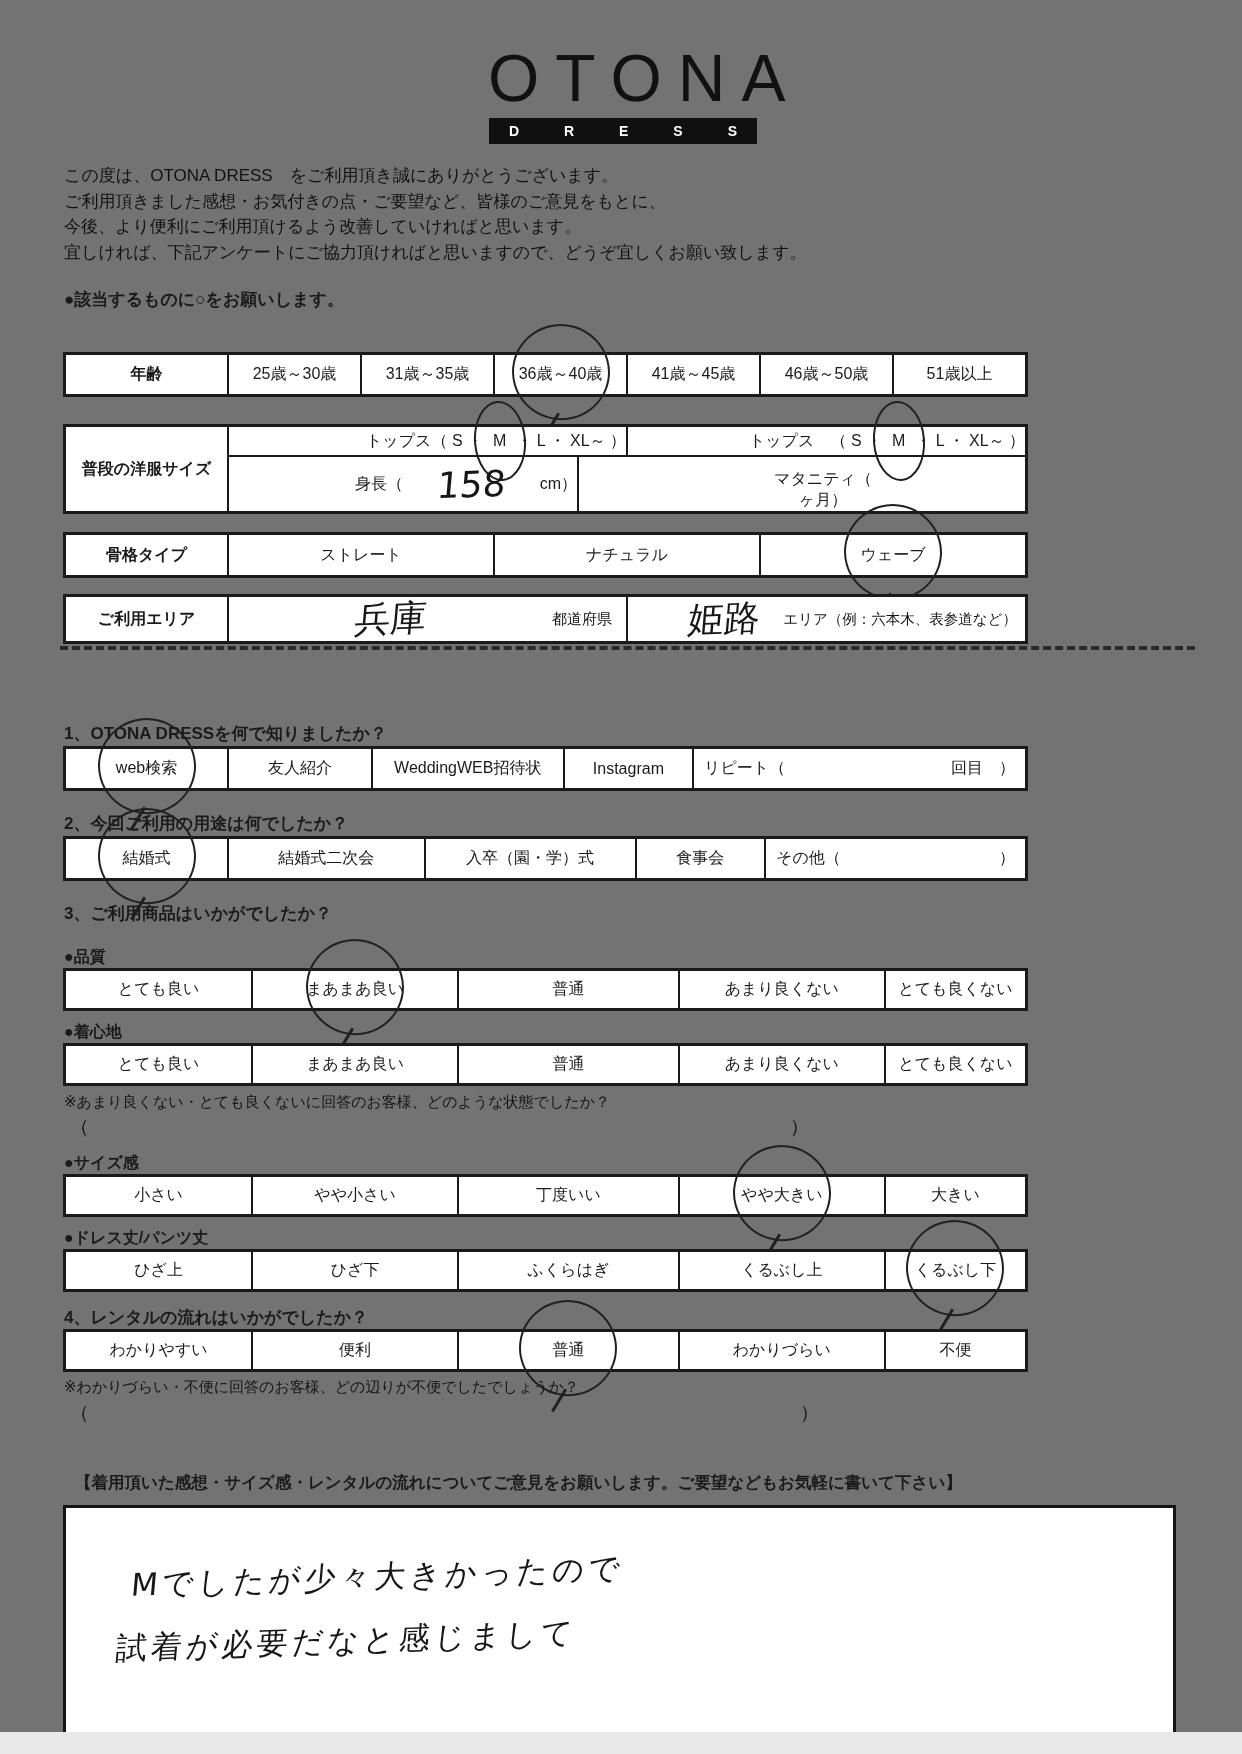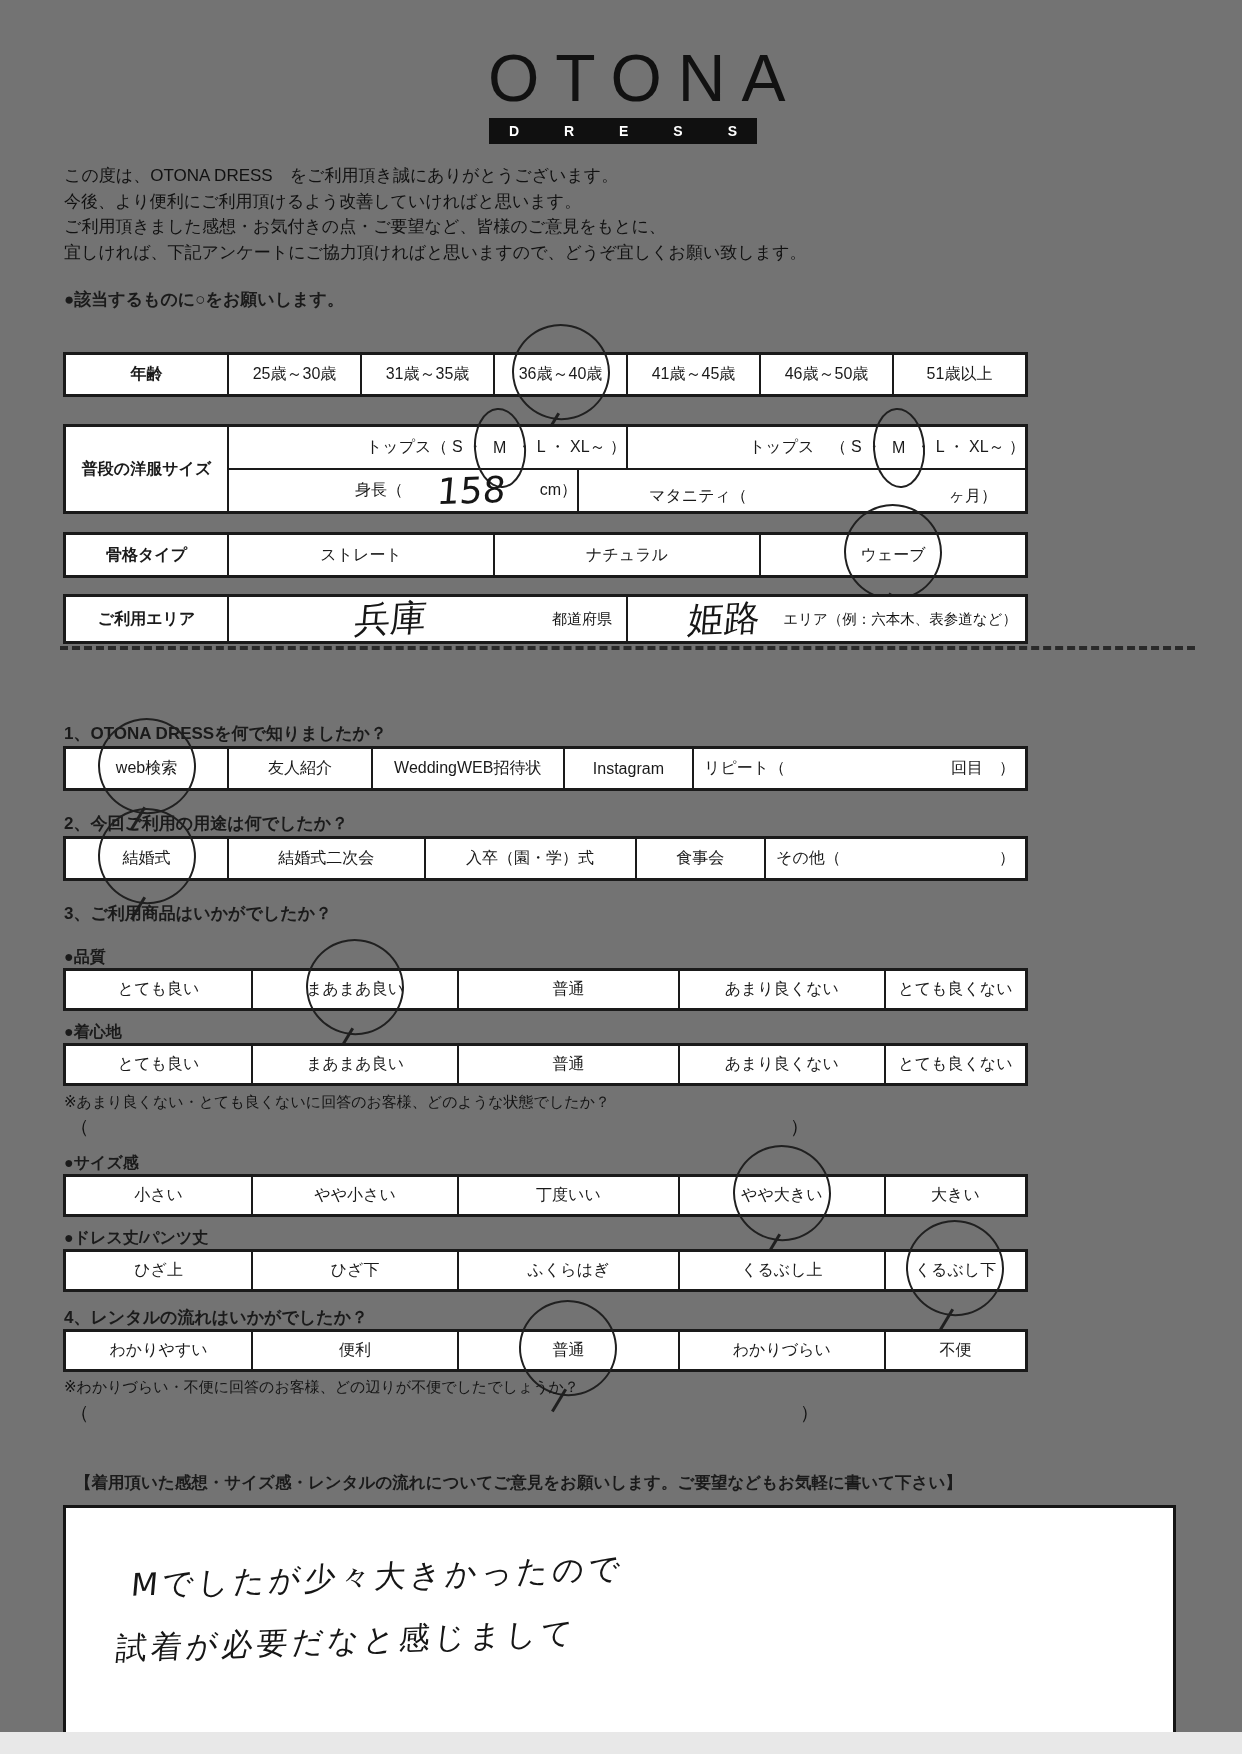--- a/index.html
+++ b/index.html
@@ -79,22 +79,22 @@
       <span>D</span>
       <span>R</span>
       <span>E</span>
       <span>S</span>
       <span>S</span>
     </div>
   </div>
 
   <div class="abs" id="intro">
     <div>この度は、OTONA DRESS　をご利用頂き誠にありがとうございます。</div>
+    <div>ご利用頂きました感想・お気付きの点・ご要望など、皆様のご意見をもとに、</div>
     <div>今後、より便利にご利用頂けるよう改善していければと思います。</div>
-    <div>ご利用頂きました感想・お気付きの点・ご要望など、皆様のご意見をもとに、</div>
     <div>宜しければ、下記アンケートにご協力頂ければと思いますので、どうぞ宜しくお願い致します。</div>
   </div>
 
   <div class="abs" id="instruction">●該当するものに○をお願いします。</div>
 
   <div class="otable" style="left:63px;top:352px;width:965px;height:45px;">
     <div class="cell label" style="width:17%">年齢</div>
     <div class="opts">
         <div class="cell opt" style="flex: 1 1 0%;">
           <span>25歳～30歳</span>
@@ -132,21 +132,21 @@
           <span class="circle-inline"><span>M</span></span>
           <span>・ L ・ XL～ ）</span>
         </div>
       </div>
       <div class="srow">
         <div class="scell" style="gap:34px;">
           <span>身長（</span>
           <span class="hand hand-lg">158</span>
           <span>cm）</span>
         </div>
-        <div class="scell" style="justify-content:space-between;padding:12px 28px 0 70px;">
+        <div class="scell" style="justify-content:space-between;padding:12px 28px 0 70px;flex-direction:column;">
           <span>マタニティ（</span>
           <span>ヶ月）</span>
         </div>
       </div>
     </div>
   </div>
 
   <div class="otable" style="left:63px;top:532px;width:965px;height:46px;">
     <div class="cell label" style="width:17%">骨格タイプ</div>
     <div class="opts">

